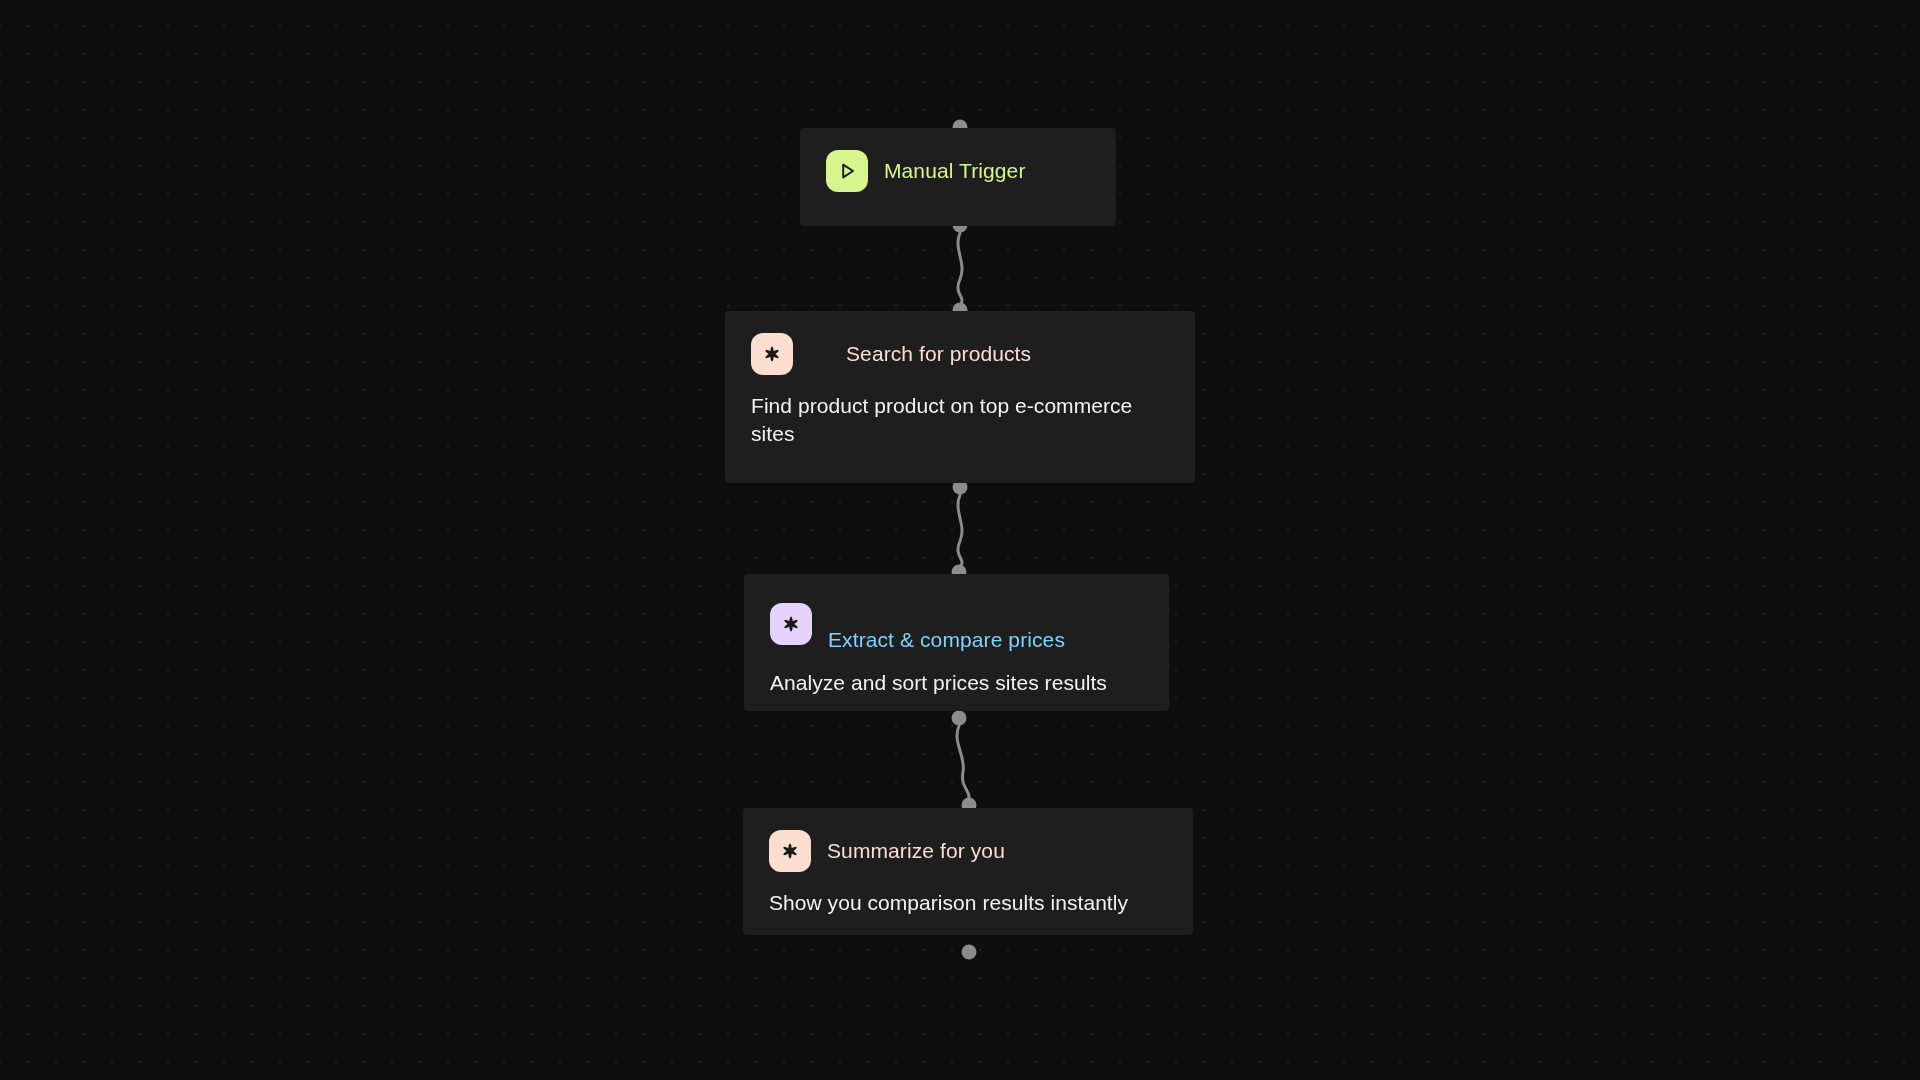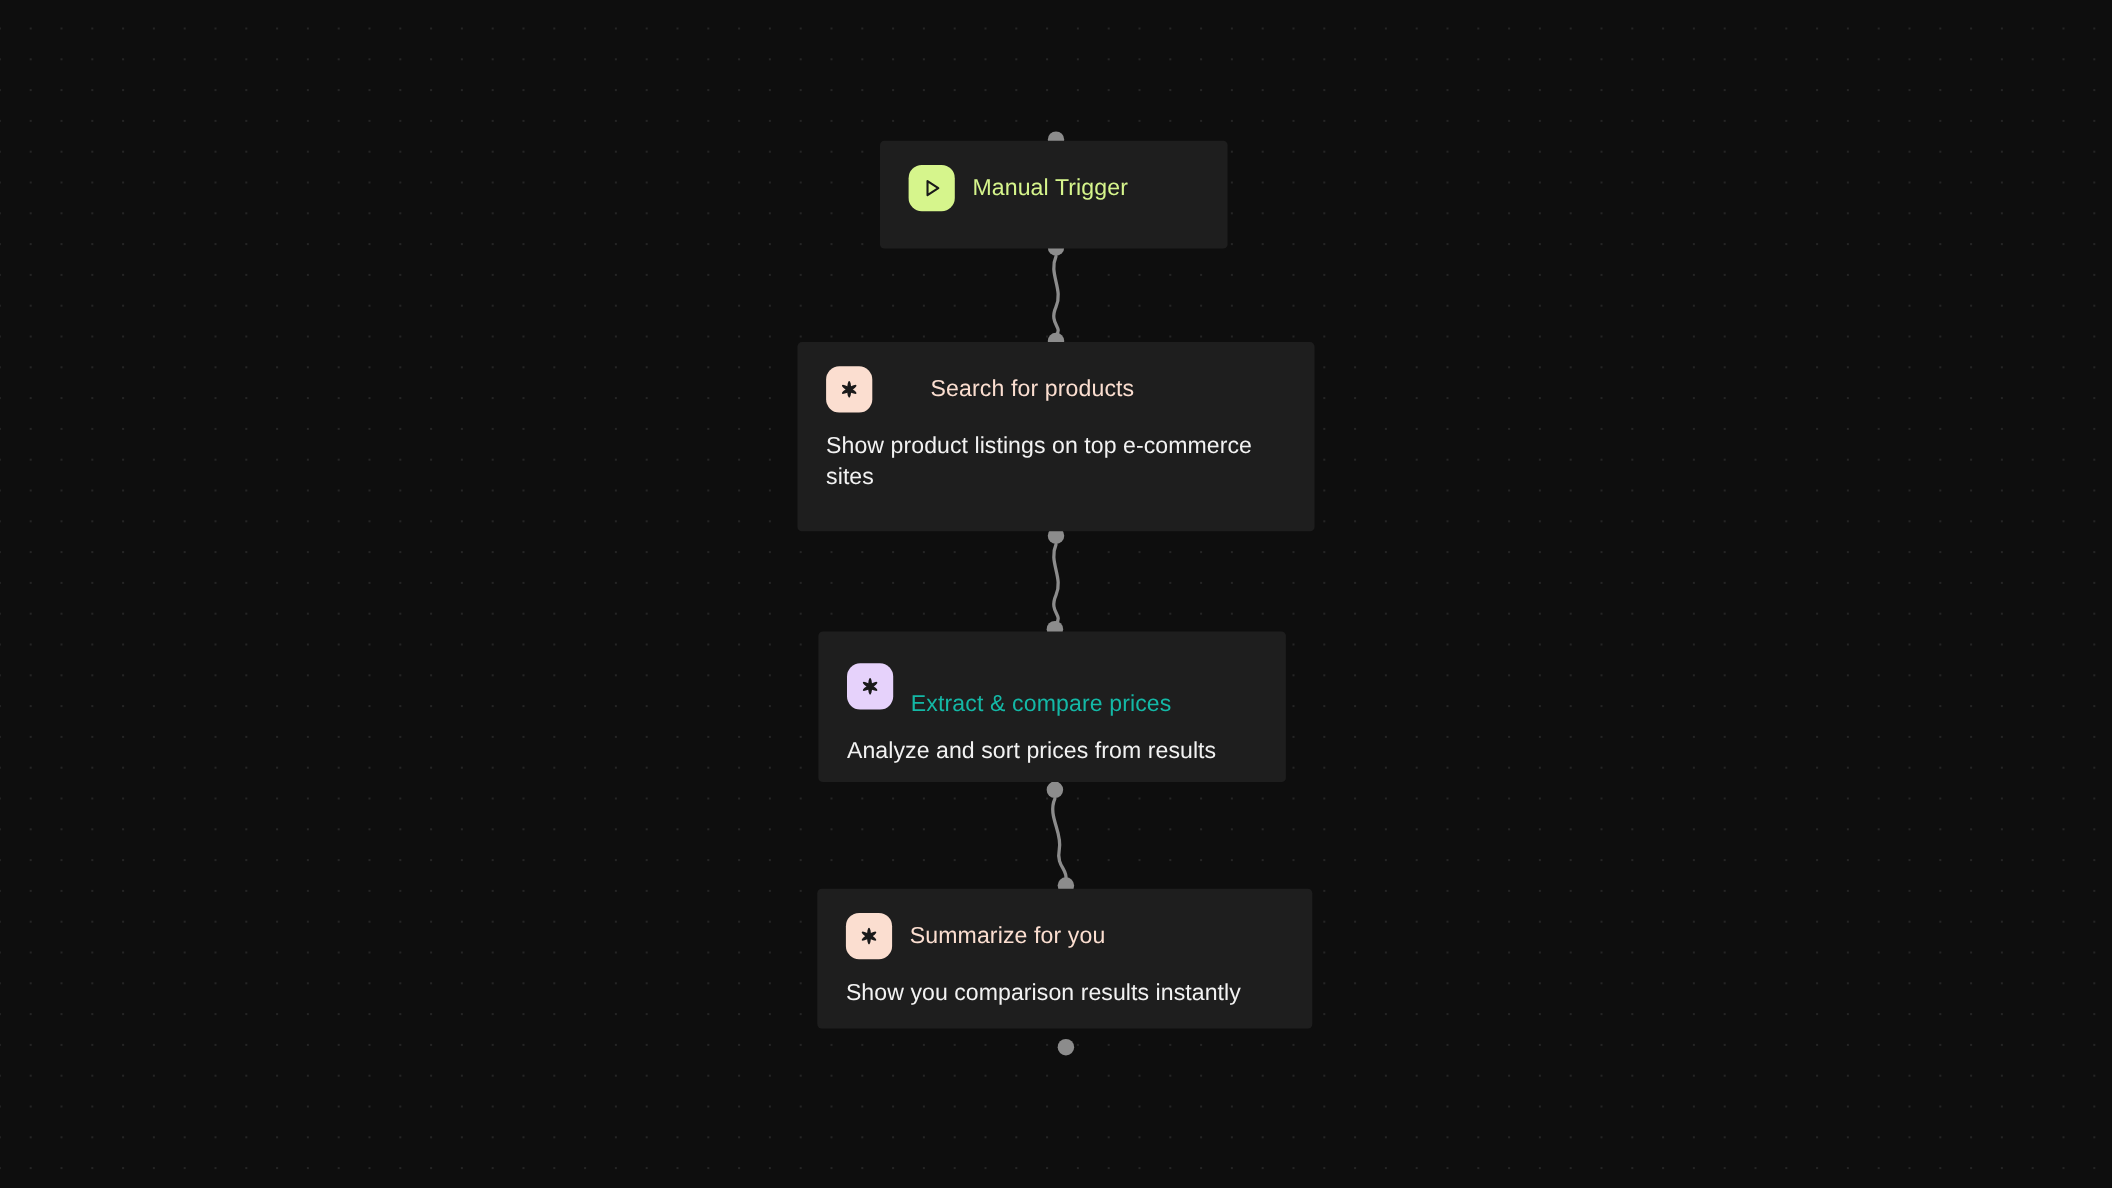--- a/index.html
+++ b/index.html
@@ -111,37 +111,37 @@
         <svg width="24" height="24" viewBox="0 0 24 24">
           <g fill="#1a1a1a">
             <ellipse cx="12" cy="12" rx="1.85" ry="7.6"></ellipse>
             <ellipse cx="12" cy="12" rx="1.85" ry="7.6" transform="rotate(60 12 12)"></ellipse>
             <ellipse cx="12" cy="12" rx="1.85" ry="7.6" transform="rotate(120 12 12)"></ellipse>
           </g>
         </svg>
       </span>
       <span class="node-title" style="color:#fbded0;margin-left:37px;">Search for products</span>
     </div>
-    <div class="node-desc">Show product listings on top e-commerce sites</div>
+    <div class="node-desc">Find product product on top e-commerce sites</div>
   </div>
 
   <div class="node" id="node-3">
     <div class="node-head">
       <span class="node-icon" style="background:#e6d2fb;">
         <svg width="24" height="24" viewBox="0 0 24 24">
           <g fill="#1a1a1a">
             <ellipse cx="12" cy="12" rx="1.85" ry="7.6"></ellipse>
             <ellipse cx="12" cy="12" rx="1.85" ry="7.6" transform="rotate(60 12 12)"></ellipse>
             <ellipse cx="12" cy="12" rx="1.85" ry="7.6" transform="rotate(120 12 12)"></ellipse>
           </g>
         </svg>
       </span>
-      <span class="node-title" style="color:#14b8a6;margin-top:32px;">Extract &amp; compare prices</span>
+      <span class="node-title" style="color:#7dd3fc;margin-top:32px;">Extract &amp; compare prices</span>
     </div>
-    <div class="node-desc">Analyze and sort prices from results</div>
+    <div class="node-desc">Analyze and sort prices sites results</div>
   </div>
 
   <div class="node" id="node-4">
     <div class="node-head">
       <span class="node-icon" style="background:#fbded0;">
         <svg width="24" height="24" viewBox="0 0 24 24">
           <g fill="#1a1a1a">
             <ellipse cx="12" cy="12" rx="1.85" ry="7.6"></ellipse>
             <ellipse cx="12" cy="12" rx="1.85" ry="7.6" transform="rotate(60 12 12)"></ellipse>
             <ellipse cx="12" cy="12" rx="1.85" ry="7.6" transform="rotate(120 12 12)"></ellipse>

